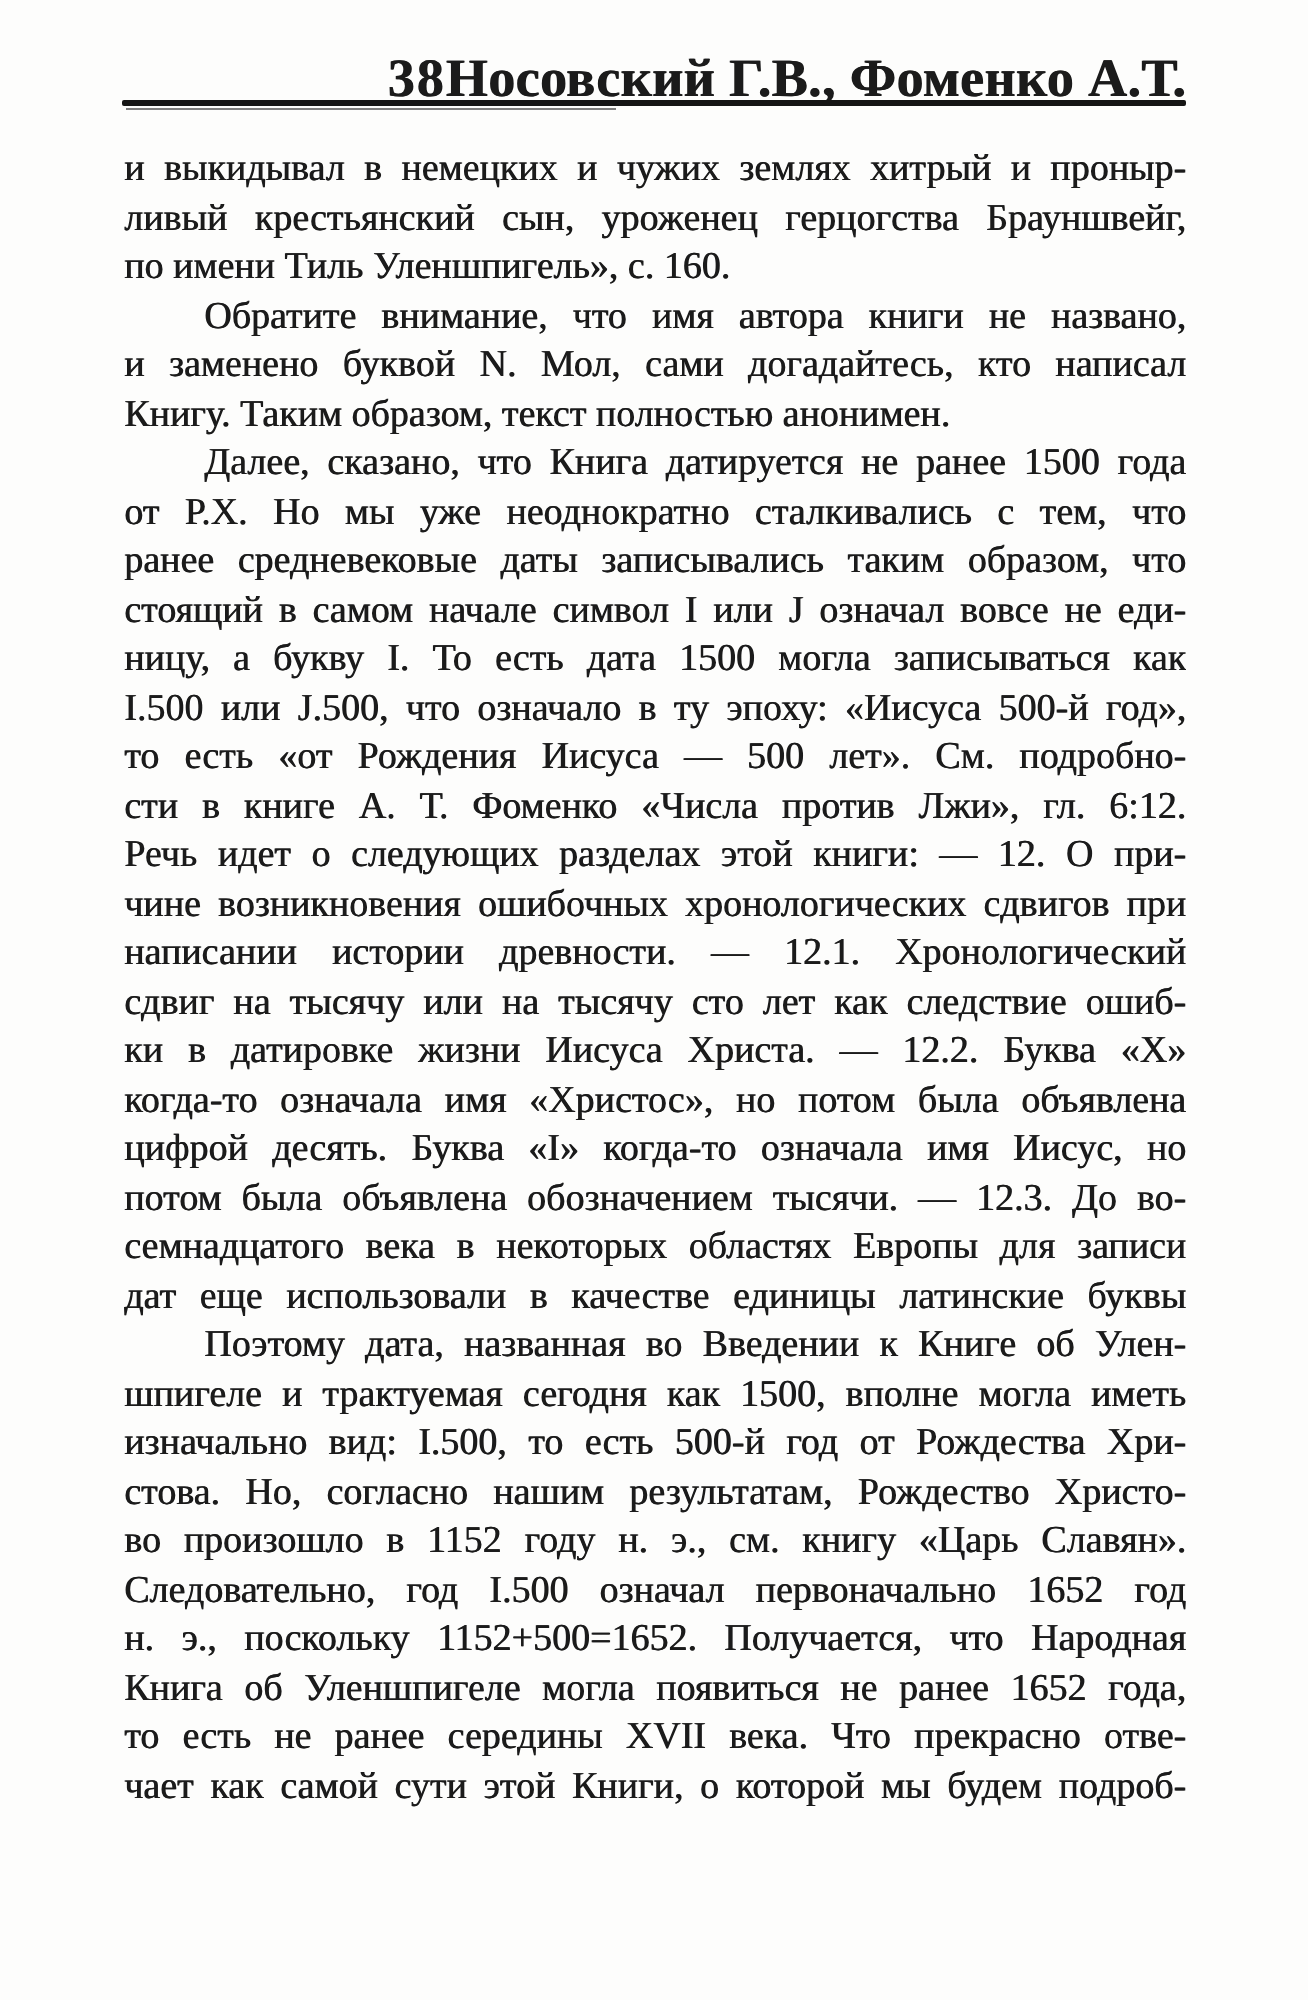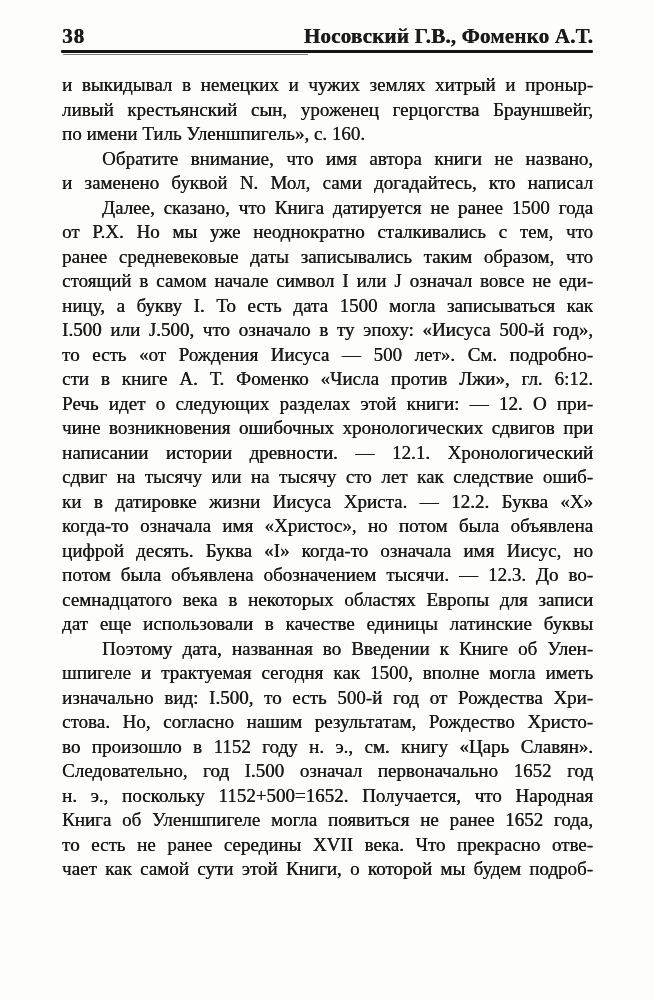--- a/index.html
+++ b/index.html
@@ -15,23 +15,23 @@
     overflow: hidden;
     color: #1b1b1b;
     font-family: "Liberation Serif", "DejaVu Serif", serif;
   }
   .header {
     position: absolute;
     left: 62px;
     top: 24px;
     width: 531px;
     display: flex;
-    justify-content: space-between;
+    justify-content: flex-end;
     align-items: baseline;
-    font-size: 21px;
+    font-size: 27px;
     font-weight: bold;
     text-shadow: 0.4px 0 0 currentColor;
   }
   .page-number { letter-spacing: 1px; }
   .running-title { letter-spacing: 0.2px; }
   .header-rule {
     position: absolute;
     left: 61px;
     top: 50px;
     width: 532px;
@@ -82,20 +82,21 @@
   <div class="header-rule"></div>
   <div class="body">
       <div class="paragraph">
         <div class="line">и выкидывал в немецких и чужих землях хитрый и проныр-</div>
         <div class="line">ливый крестьянский сын, уроженец герцогства Брауншвейг,</div>
         <div class="line end">по имени Тиль Уленшпигель», с. 160.</div>
       </div>
       <div class="paragraph">
         <div class="line indent">Обратите внимание, что имя автора книги не названо,</div>
         <div class="line">и заменено буквой N. Мол, сами догадайтесь, кто написал</div>
+        <div class="line end">Книгу. Таким образом, текст полностью анонимен.</div>
       </div>
       <div class="paragraph">
         <div class="line indent">Далее, сказано, что Книга датируется не ранее 1500 года</div>
         <div class="line">от Р.Х. Но мы уже неоднократно сталкивались с тем, что</div>
         <div class="line">ранее средневековые даты записывались таким образом, что</div>
         <div class="line">стоящий в самом начале символ I или J означал вовсе не еди-</div>
         <div class="line">ницу, а букву I. То есть дата 1500 могла записываться как</div>
         <div class="line">I.500 или J.500, что означало в ту эпоху: «Иисуса 500-й год»,</div>
         <div class="line">то есть «от Рождения Иисуса — 500 лет». См. подробно-</div>
         <div class="line">сти в книге А. Т. Фоменко «Числа против Лжи», гл. 6:12.</div>

